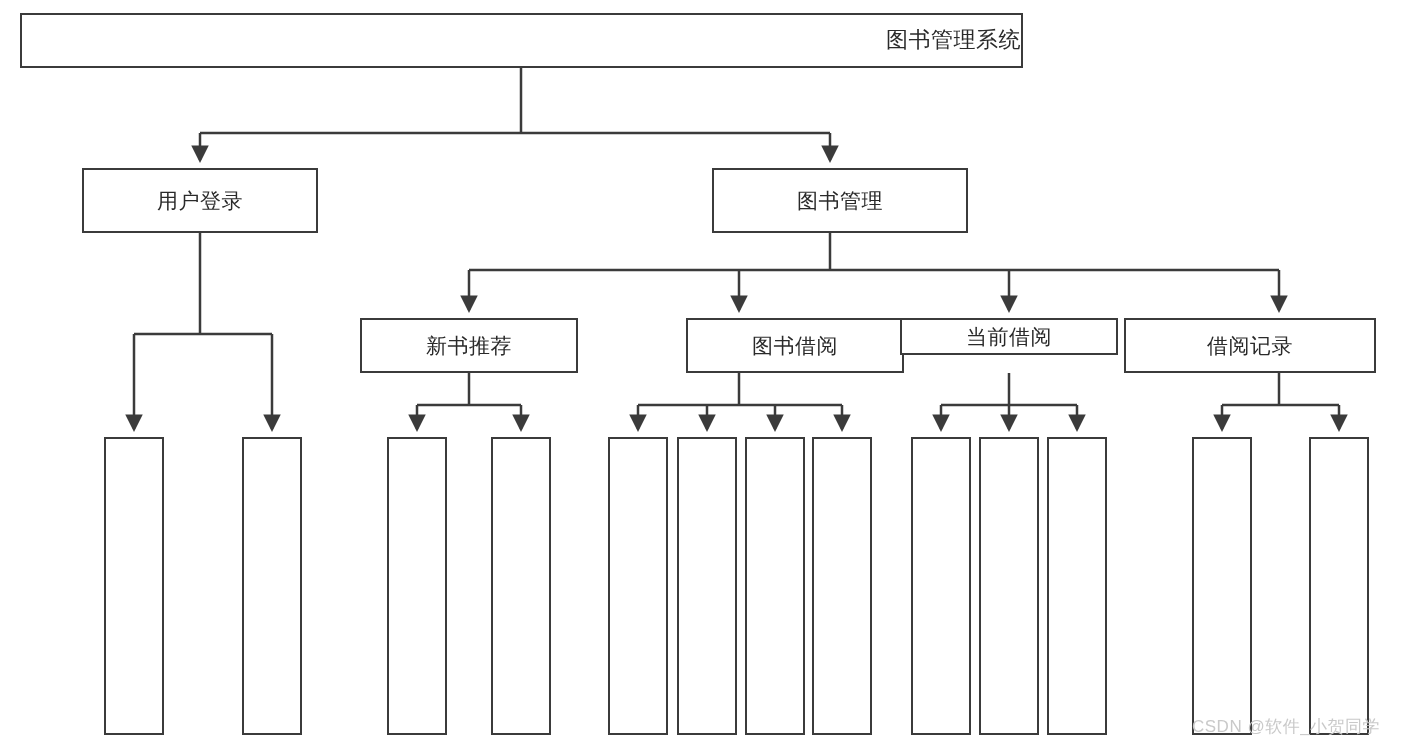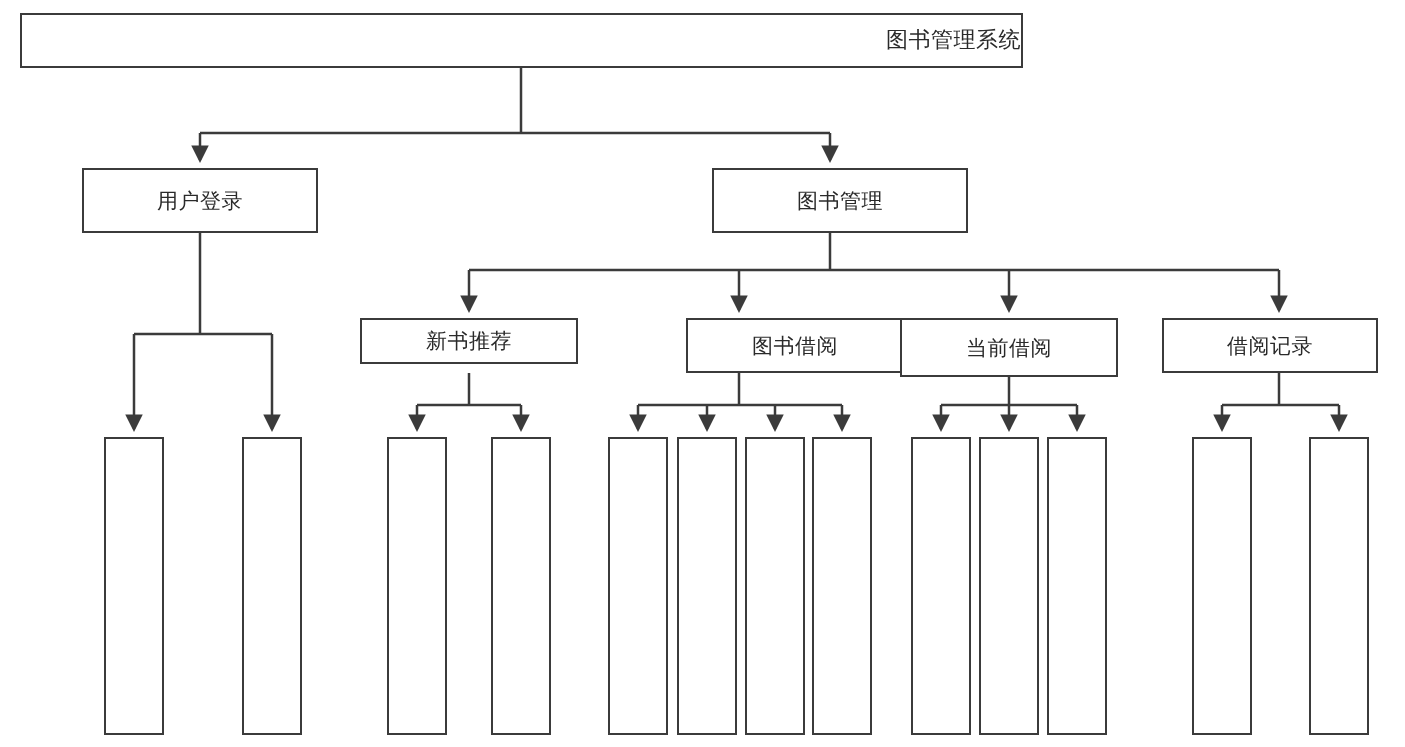--- a/index.html
+++ b/index.html
@@ -134,30 +134,30 @@
     <span class="label">图书管理系统</span>
   </div>
 
   <div class="node horiz" style="left:82px; top:168px; width:236px; height:65px;">
     <span class="label">用户登录</span>
   </div>
   <div class="node horiz" style="left:712px; top:168px; width:256px; height:65px;">
     <span class="label">图书管理</span>
   </div>
 
-  <div class="node horiz" style="left:360px; top:318px; width:218px; height:46px;">
+  <div class="node horiz" style="left:360px; top:318px; width:218px; height:55px;">
     <span class="label">新书推荐</span>
   </div>
   <div class="node horiz" style="left:666px; top:318px; width:218px; height:55px;margin-left:20px;">
     <span class="label">图书借阅</span>
   </div>
-  <div class="node horiz" style="left:900px; top:318px; width:218px; height:59px;">
+  <div class="node horiz" style="left:900px; top:318px; width:218px; height:37px;">
     <span class="label">当前借阅</span>
   </div>
-  <div class="node horiz" style="left:1162px; top:318px; width:216px; height:55px;">
+  <div class="node horiz" style="left:1124px; top:318px; width:252px; height:55px;">
     <span class="label">借阅记录</span>
   </div>
 
   <div class="node vert" style="left:104px; top:437px; width:60px; height:298px;">
     <span class="label">用户登录</span>
   </div>
   <div class="node vert" style="left:242px; top:437px; width:60px; height:298px;">
     <span class="label">注销登录</span>
   </div>
 
@@ -191,14 +191,15 @@
     <span class="label">确认归还（管理员）</span>
   </div>
 
   <div class="node vert long" style="left:1192px; top:437px; width:60px; height:298px;">
     <span class="label">新增借阅记录</span>
   </div>
   <div class="node vert long" style="left:1309px; top:437px; width:60px; height:298px;">
     <span class="label">查询借阅记录</span>
   </div>
 
+  <div class="watermark" style="left:1192px; top:715px;">CSDN @软件_小贺同学</div>
 
 </div>
 
 </body></html>

